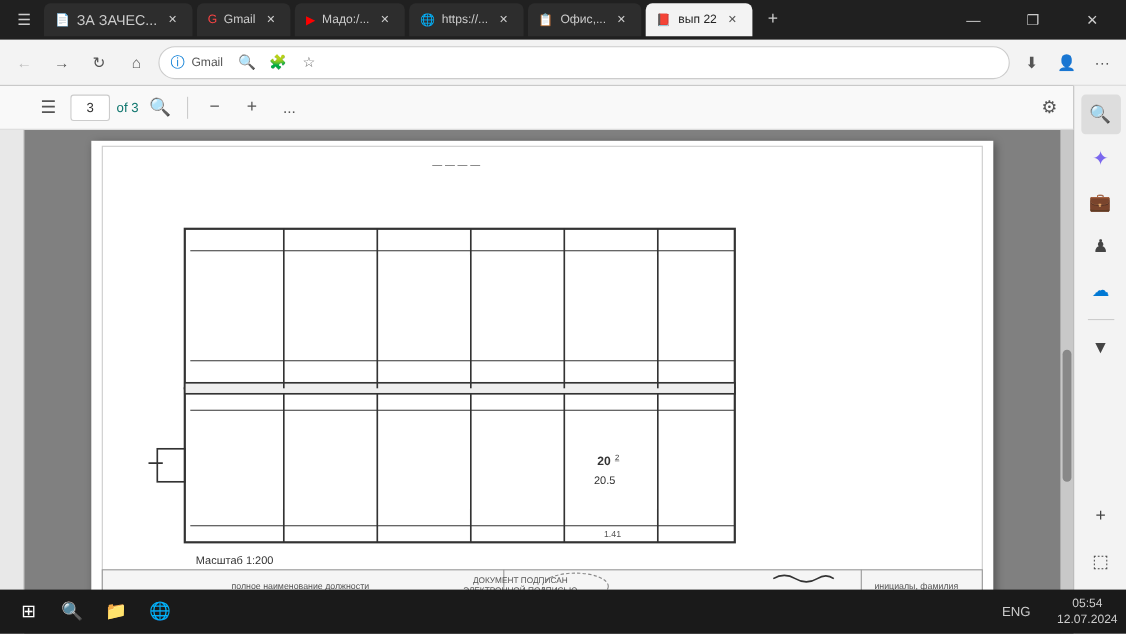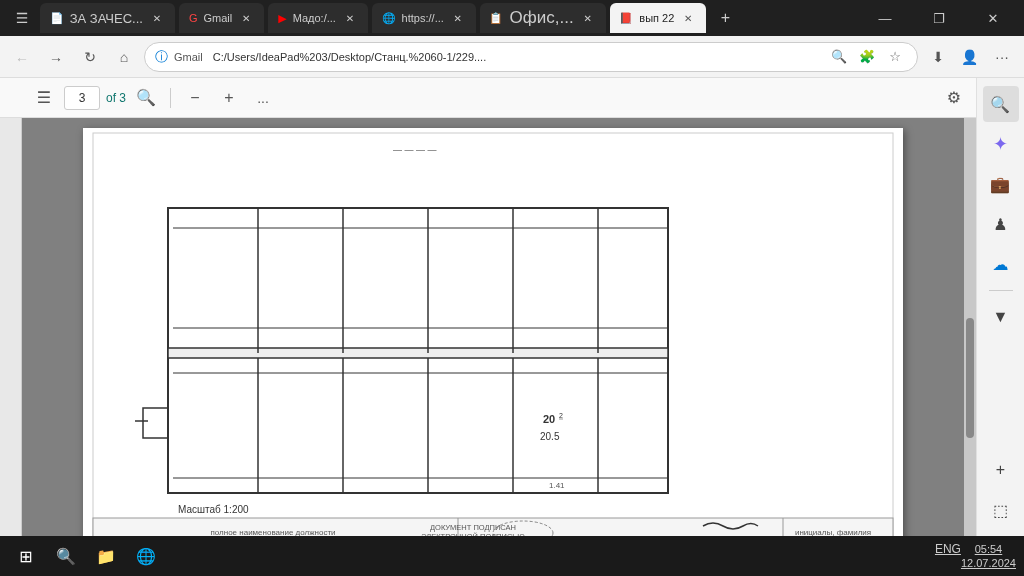--- a/index.html
+++ b/index.html
@@ -220,22 +220,22 @@
       padding: 0 8px;
       gap: 4px;
     }
     .taskbar-btn {
       width: 36px; height: 36px;
       display: flex; align-items: center; justify-content: center;
       border-radius: 4px; cursor: pointer; font-size: 16px; color: #fff;
     }
     .taskbar-right {
       margin-left: auto;
-      display: flex; align-items: flex-start; gap: 0;
-      color: #ccc; font-size: 11px; text-decoration: underline;
+      display: flex; align-items: center; gap: 24px;
+      color: #ccc; font-size: 11px;
     }
     .taskbar-clock { text-align: center; line-height: 1.3; }
     .system-tray { display: flex; gap: 4px; align-items: center; font-size: 12px; color: #ccc; }
   </style>
 </head>
 <body>
 
 <div class="titlebar">
 
   <div class="nav-btn" style="color:#ccc">☰</div>
@@ -255,21 +255,21 @@
     <span style="font-size:11px">Мадо:/...</span>
     <span class="tab-close">✕</span>
   </div>
   <div class="tab">
     <span style="font-size:11px;color:#4af">🌐</span>
     <span style="font-size:11px">https://...</span>
     <span class="tab-close">✕</span>
   </div>
   <div class="tab">
     <span style="font-size:11px;color:#0a0">📋</span>
-    <span style="font-size:17px">Офис,...</span>
+    <span style="font-size:11px">Офис,...</span>
     <span class="tab-close">✕</span>
   </div>
   <div class="tab active">
     <span style="font-size:11px;color:#c00">📕</span>
     <span style="font-size:11px">вып 22</span>
     <span class="tab-close" style="color:#555">✕</span>
   </div>
   <div class="tab-new">+</div>
 
   <div class="titlebar-controls">
@@ -280,21 +280,20 @@
 </div>
 
 <div class="addressbar">
   <div class="nav-btn disabled">←</div>
   <div class="nav-btn">→</div>
   <div class="nav-btn">↻</div>
   <div class="nav-btn">⌂</div>
   <div class="address-box">
     <span class="address-info-icon">ⓘ</span>
     <span style="font-size:11px;color:#555;margin-right:4px">Gmail</span>
-    <span class="address-text" style="font-size:11px;color:#333">C:/Users/IdeaPad%203/Desktop/Станц.%2060-1/229....</span>
     <div class="address-icons">
       <span class="addr-icon-btn">🔍</span>
       <span class="addr-icon-btn">🧩</span>
       <span class="addr-icon-btn">☆</span>
     </div>
   </div>
   <div class="toolbar-right">
     <div class="nav-btn">⬇</div>
     <div class="nav-btn">👤</div>
     <div class="nav-btn">···</div>

